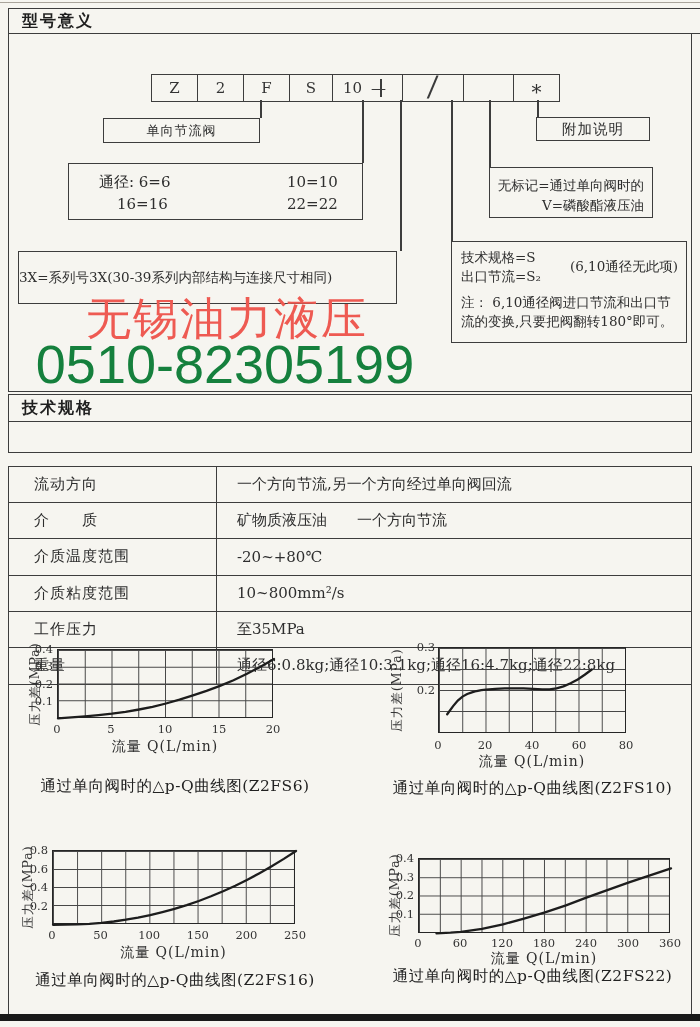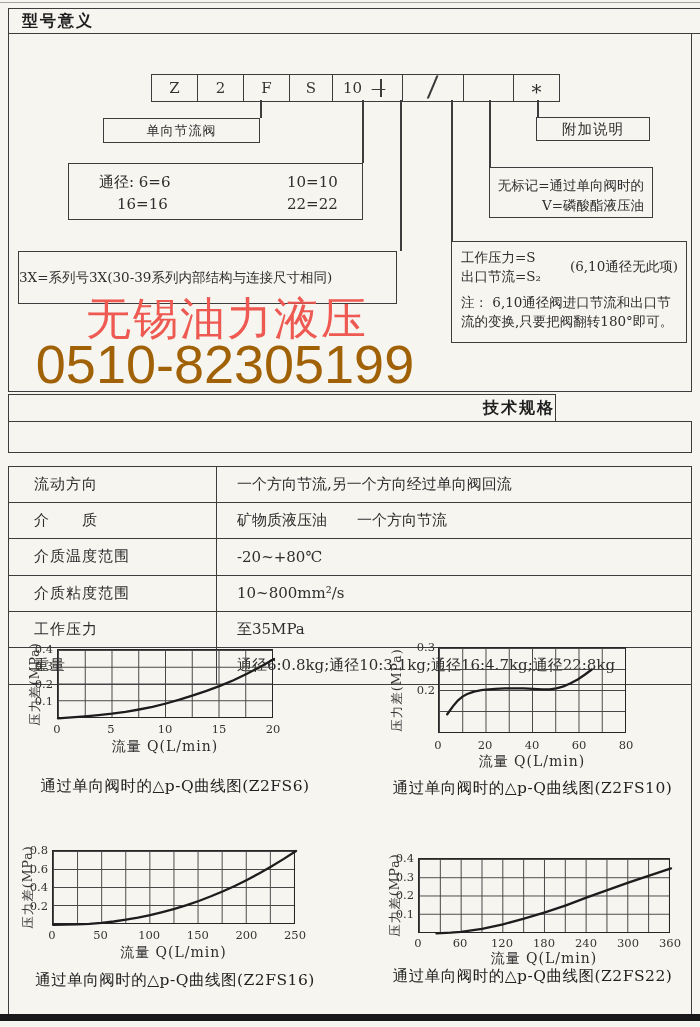--- a/index.html
+++ b/index.html
@@ -123,32 +123,32 @@
     <div>V=磷酸酯液压油</div>
   </div>
 
   <div class="box seriesbox" style="left:18px;top:251px;width:379px;height:53px;">
     <span>3X=系列号3X(30-39系列内部结构与连接尺寸相同)</span>
   </div>
 
   <div class="box throttle" style="left:451px;top:241px;width:236px;height:102px;">
     <div class="th-top">
       <div>
-        <div>工作压力=S</div>
+        <div>技术规格=S</div>
         <div>出口节流=S₂</div>
       </div>
       <div>(6,10通径无此项)</div>
     </div>
     <div class="th-note">注：  6,10通径阀进口节流和出口节流的变换,只要把阀翻转180°即可。</div>
   </div>
 
   <div class="wm" style="left:47px;top:289px;width:360px;font-size:45px;letter-spacing:2px;color:#ee5a52;">无锡油力液压</div>
-  <div class="wm" style="left:30px;top:333px;width:390px;font-size:54px;color:#a16207;">0510-82305199</div>
-
-  <div class="box hdr" style="left:8px;top:394px;width:548px;height:28px;justify-content:flex-end;">
+  <div class="wm" style="left:30px;top:333px;width:390px;font-size:54px;color:#15803d;">0510-82305199</div>
+
+  <div class="box hdr" style="left:8px;top:394px;width:684px;height:28px;">
     <span>技术规格</span>
   </div>
   <div class="box" style="left:8px;top:421px;width:684px;height:32px;"></div>
 
   <div class="spec-table" style="left:8px;top:466px;width:684px;height:219px;">
     <div class="spec-row">
       <div class="spec-label">流动方向</div>
       <div class="spec-value">一个方向节流,另一个方向经过单向阀回流</div>
     </div>
     <div class="spec-row">

